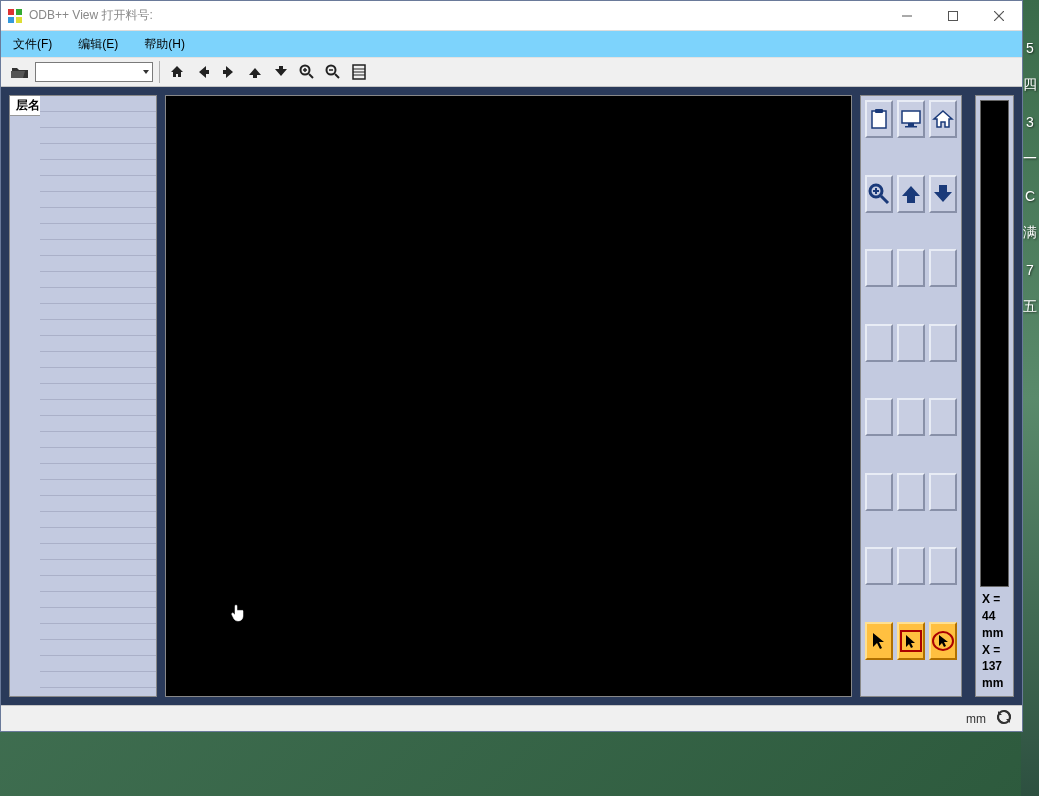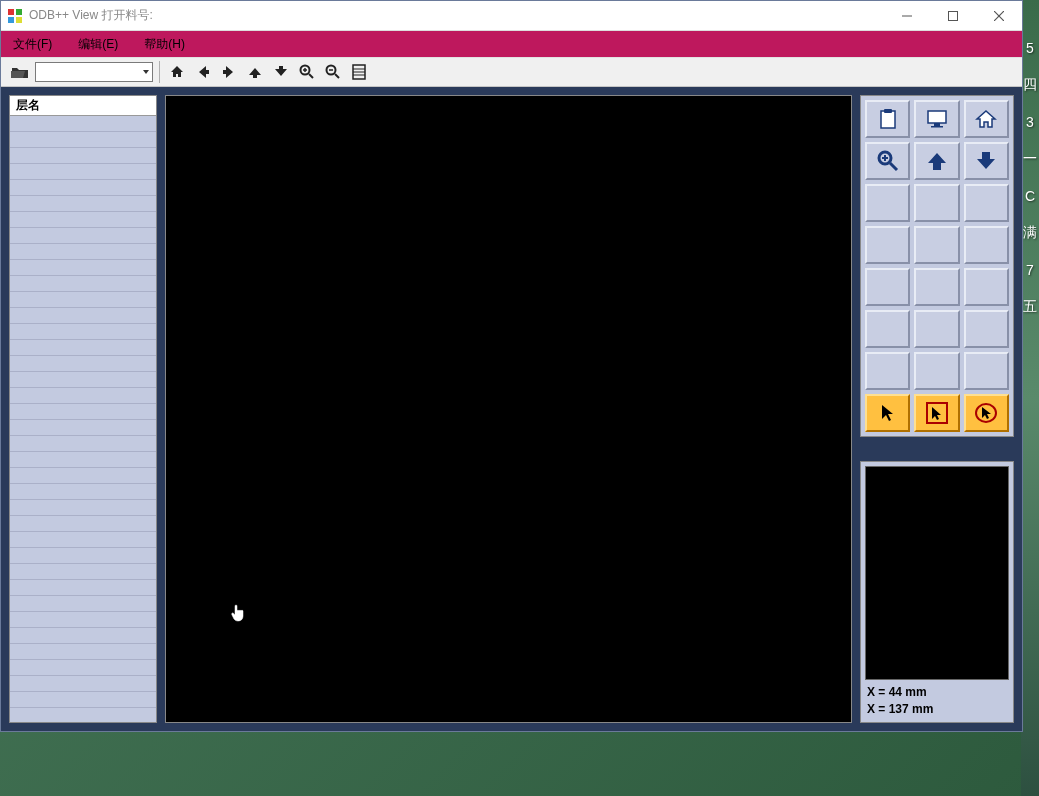--- a/index.html
+++ b/index.html
@@ -52,21 +52,21 @@
   .titlebar .spacer { flex: 1; }
   .titlebar .win-btn {
     width: 46px; height: 30px;
     display: inline-flex;
     align-items: center; justify-content: center;
     color: #666;
   }
 
   .menubar {
     height: 26px;
-    background: #be185d;
+    background: #7dd3fc;
     display: flex;
     align-items: center;
     padding-left: 8px;
     gap: 18px;
     font-size: 12px;
     color: #000;
   }
   .menubar .menu-item { padding: 2px 4px; }
 
   .toolbar {
@@ -106,21 +106,21 @@
     background: #2a3a5a;
     padding: 8px;
     display: flex;
     gap: 8px;
     min-height: 0;
   }
   .layer-panel {
     width: 148px;
     background: #c3cae0;
     border: 1px solid #888;
-    display: flex; flex-direction: column;
+    display: flex; flex-direction: row;
   }
   .layer-header {
     height: 20px;
     background: #fff;
     border-bottom: 1px solid #999;
     padding-left: 6px;
     font-size: 12px;
     font-weight: bold;
     display: flex; align-items: center;
   }
@@ -138,22 +138,22 @@
   }
   .cursor-hand {
     position: absolute;
     left: 65px; top: 508px;
     color: #fff; font-size: 16px;
     pointer-events: none;
   }
 
   .right-panel {
     width: 154px;
-    display: flex; flex-direction: column;
-    gap: 24px;
+    display: flex; flex-direction: row;
+    gap: 13px;
   }
   .tool-grid {
     background: #c3cae0;
     border: 1px solid #888;
     padding: 4px;
     display: grid;
     grid-template-columns: repeat(3, 1fr);
     gap: 4px;
   }
   .tool-cell {
@@ -450,13 +450,24 @@
       <div class="minimap">
         <div class="minimap-view"></div>
         <div class="coord-readout">
           <div>X = 44 mm</div>
           <div>X = 137 mm</div>
         </div>
       </div>
     </div>
   </div>
 
+  <div class="statusbar">
+    <span>mm</span>
+    <span>
+      <svg width="16" height="16" viewBox="0 0 16 16">
+          <path d="M8 2 a6 6 0 1 1 -5.7 4.2" fill="none" stroke="#333" stroke-width="2"></path>
+          <path d="M2 2 L2 6 L6 6 Z" fill="#333"></path>
+          <path d="M8 14 a6 6 0 1 1 5.7-4.2" fill="none" stroke="#333" stroke-width="2"></path>
+          <path d="M14 14 L14 10 L10 10 Z" fill="#333"></path>
+        </svg>
+    </span>
+  </div>
 </div>
 
 </body></html>

